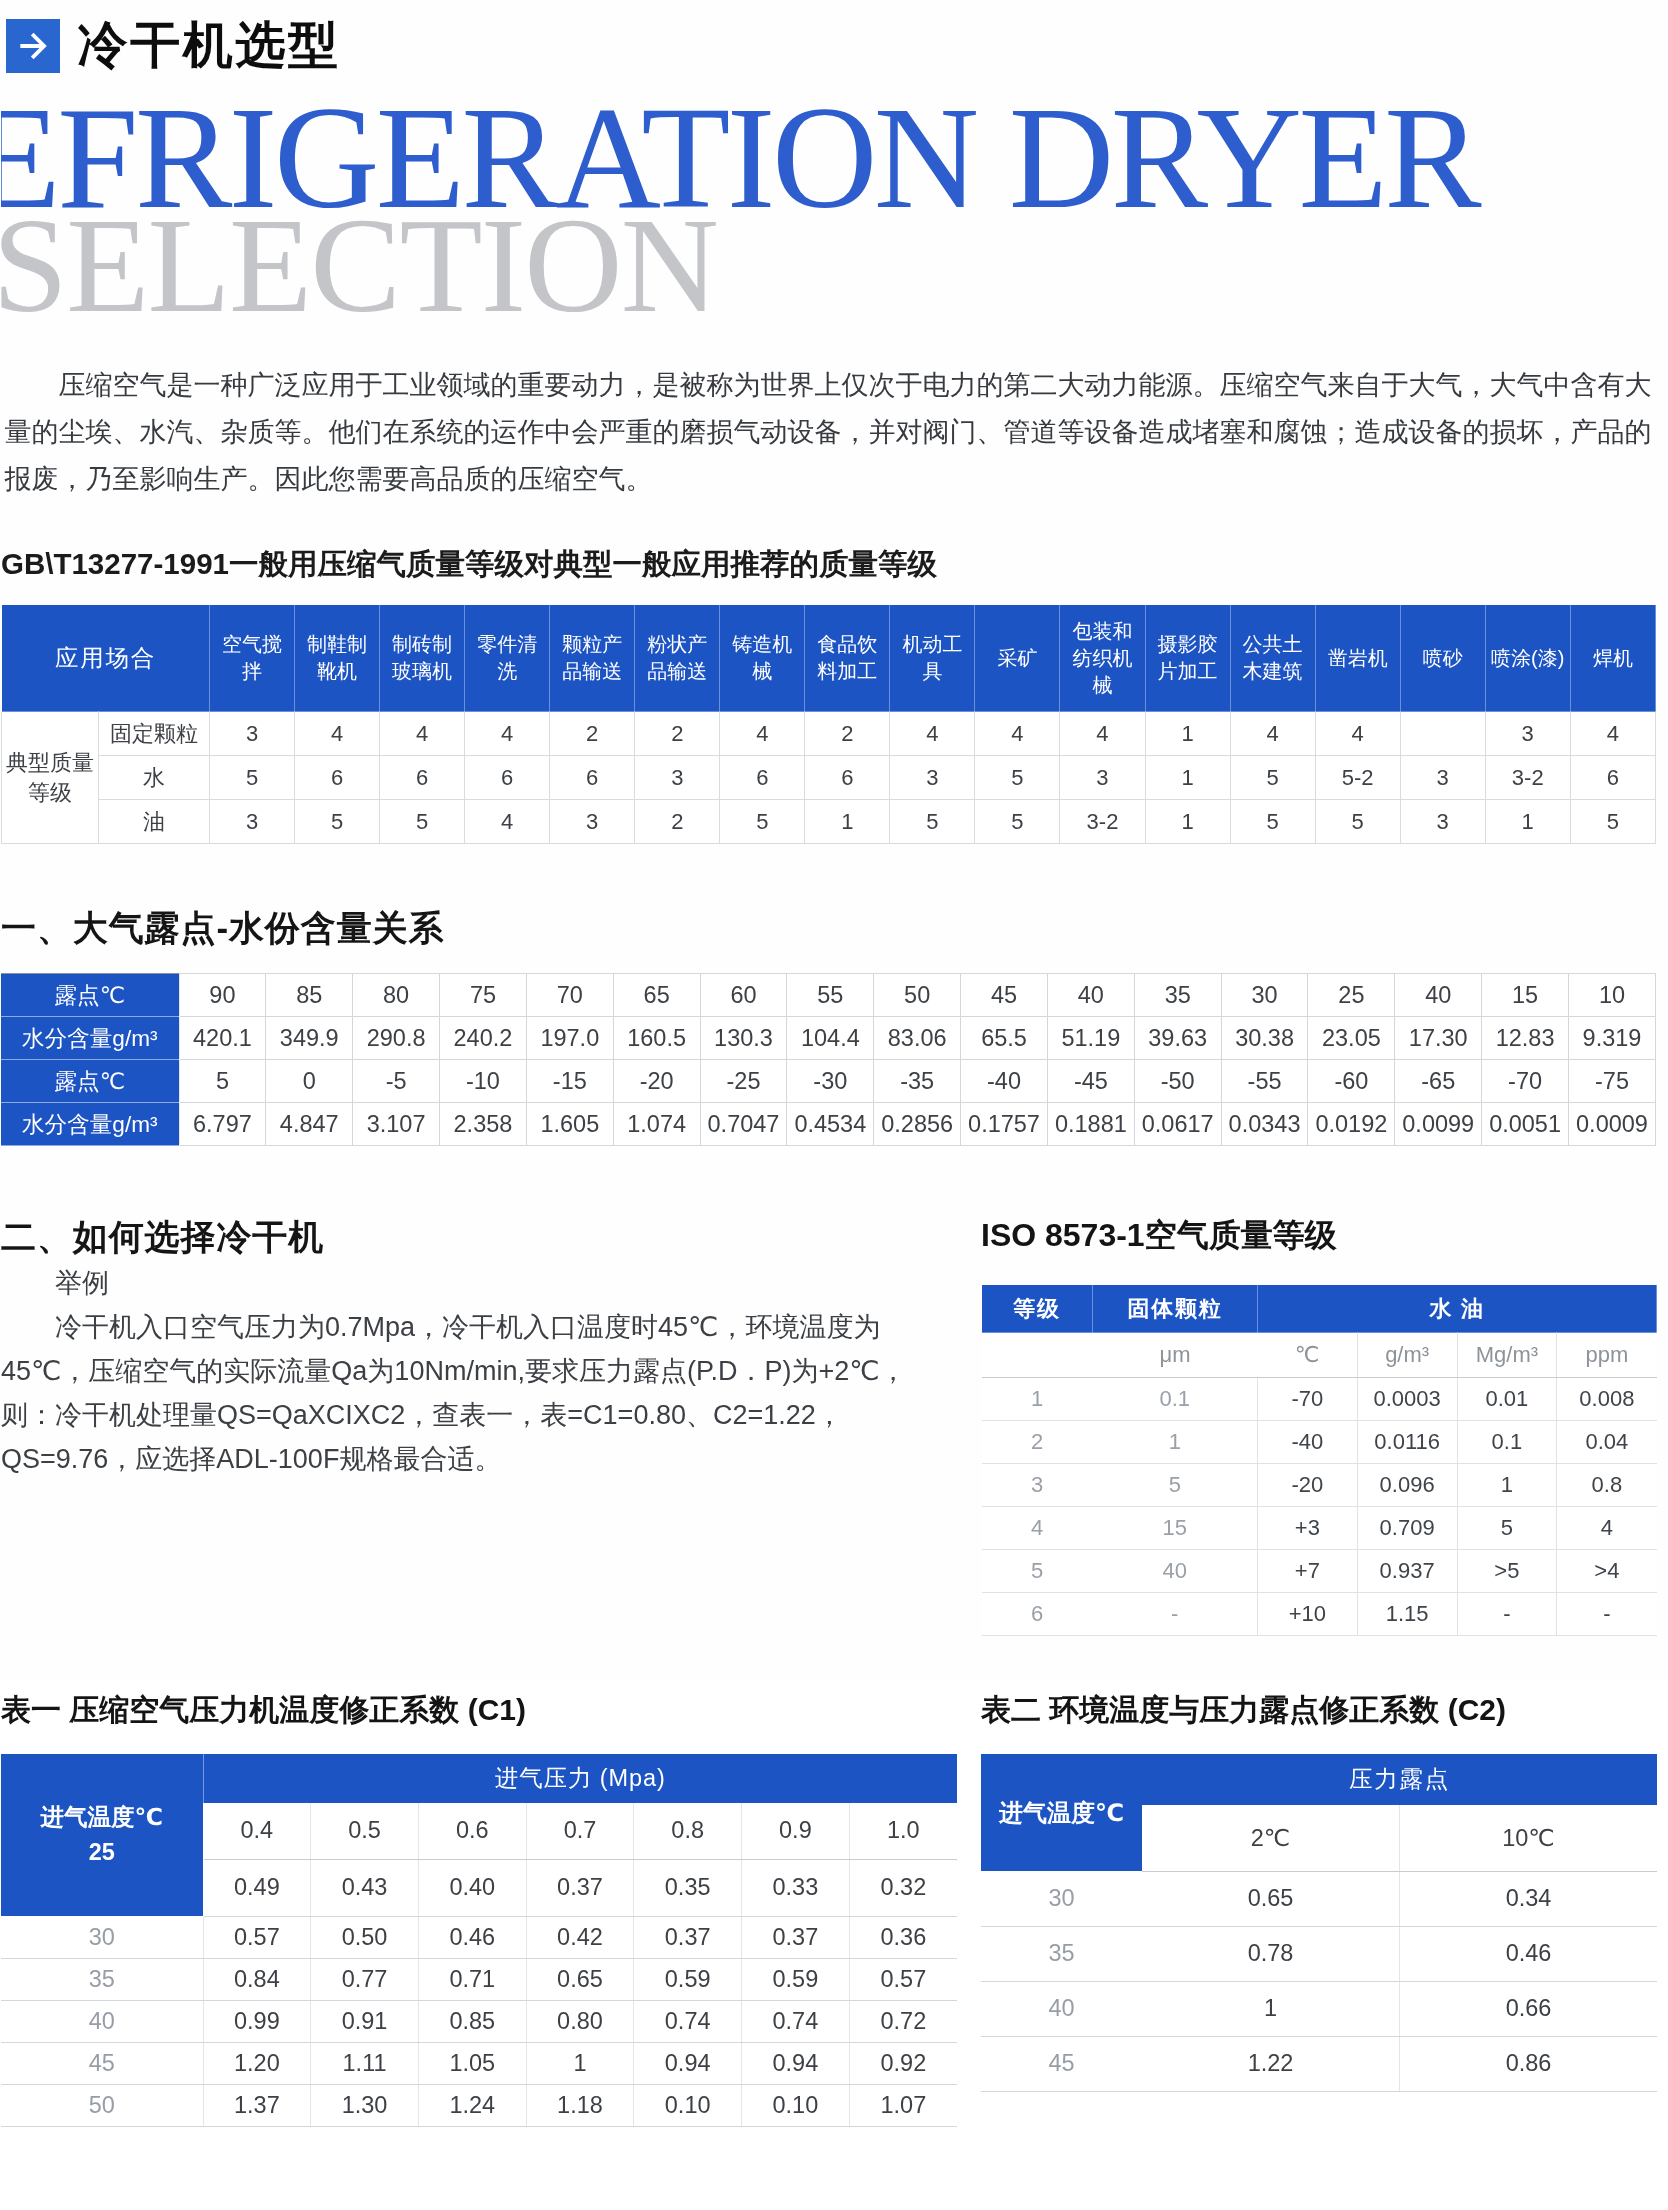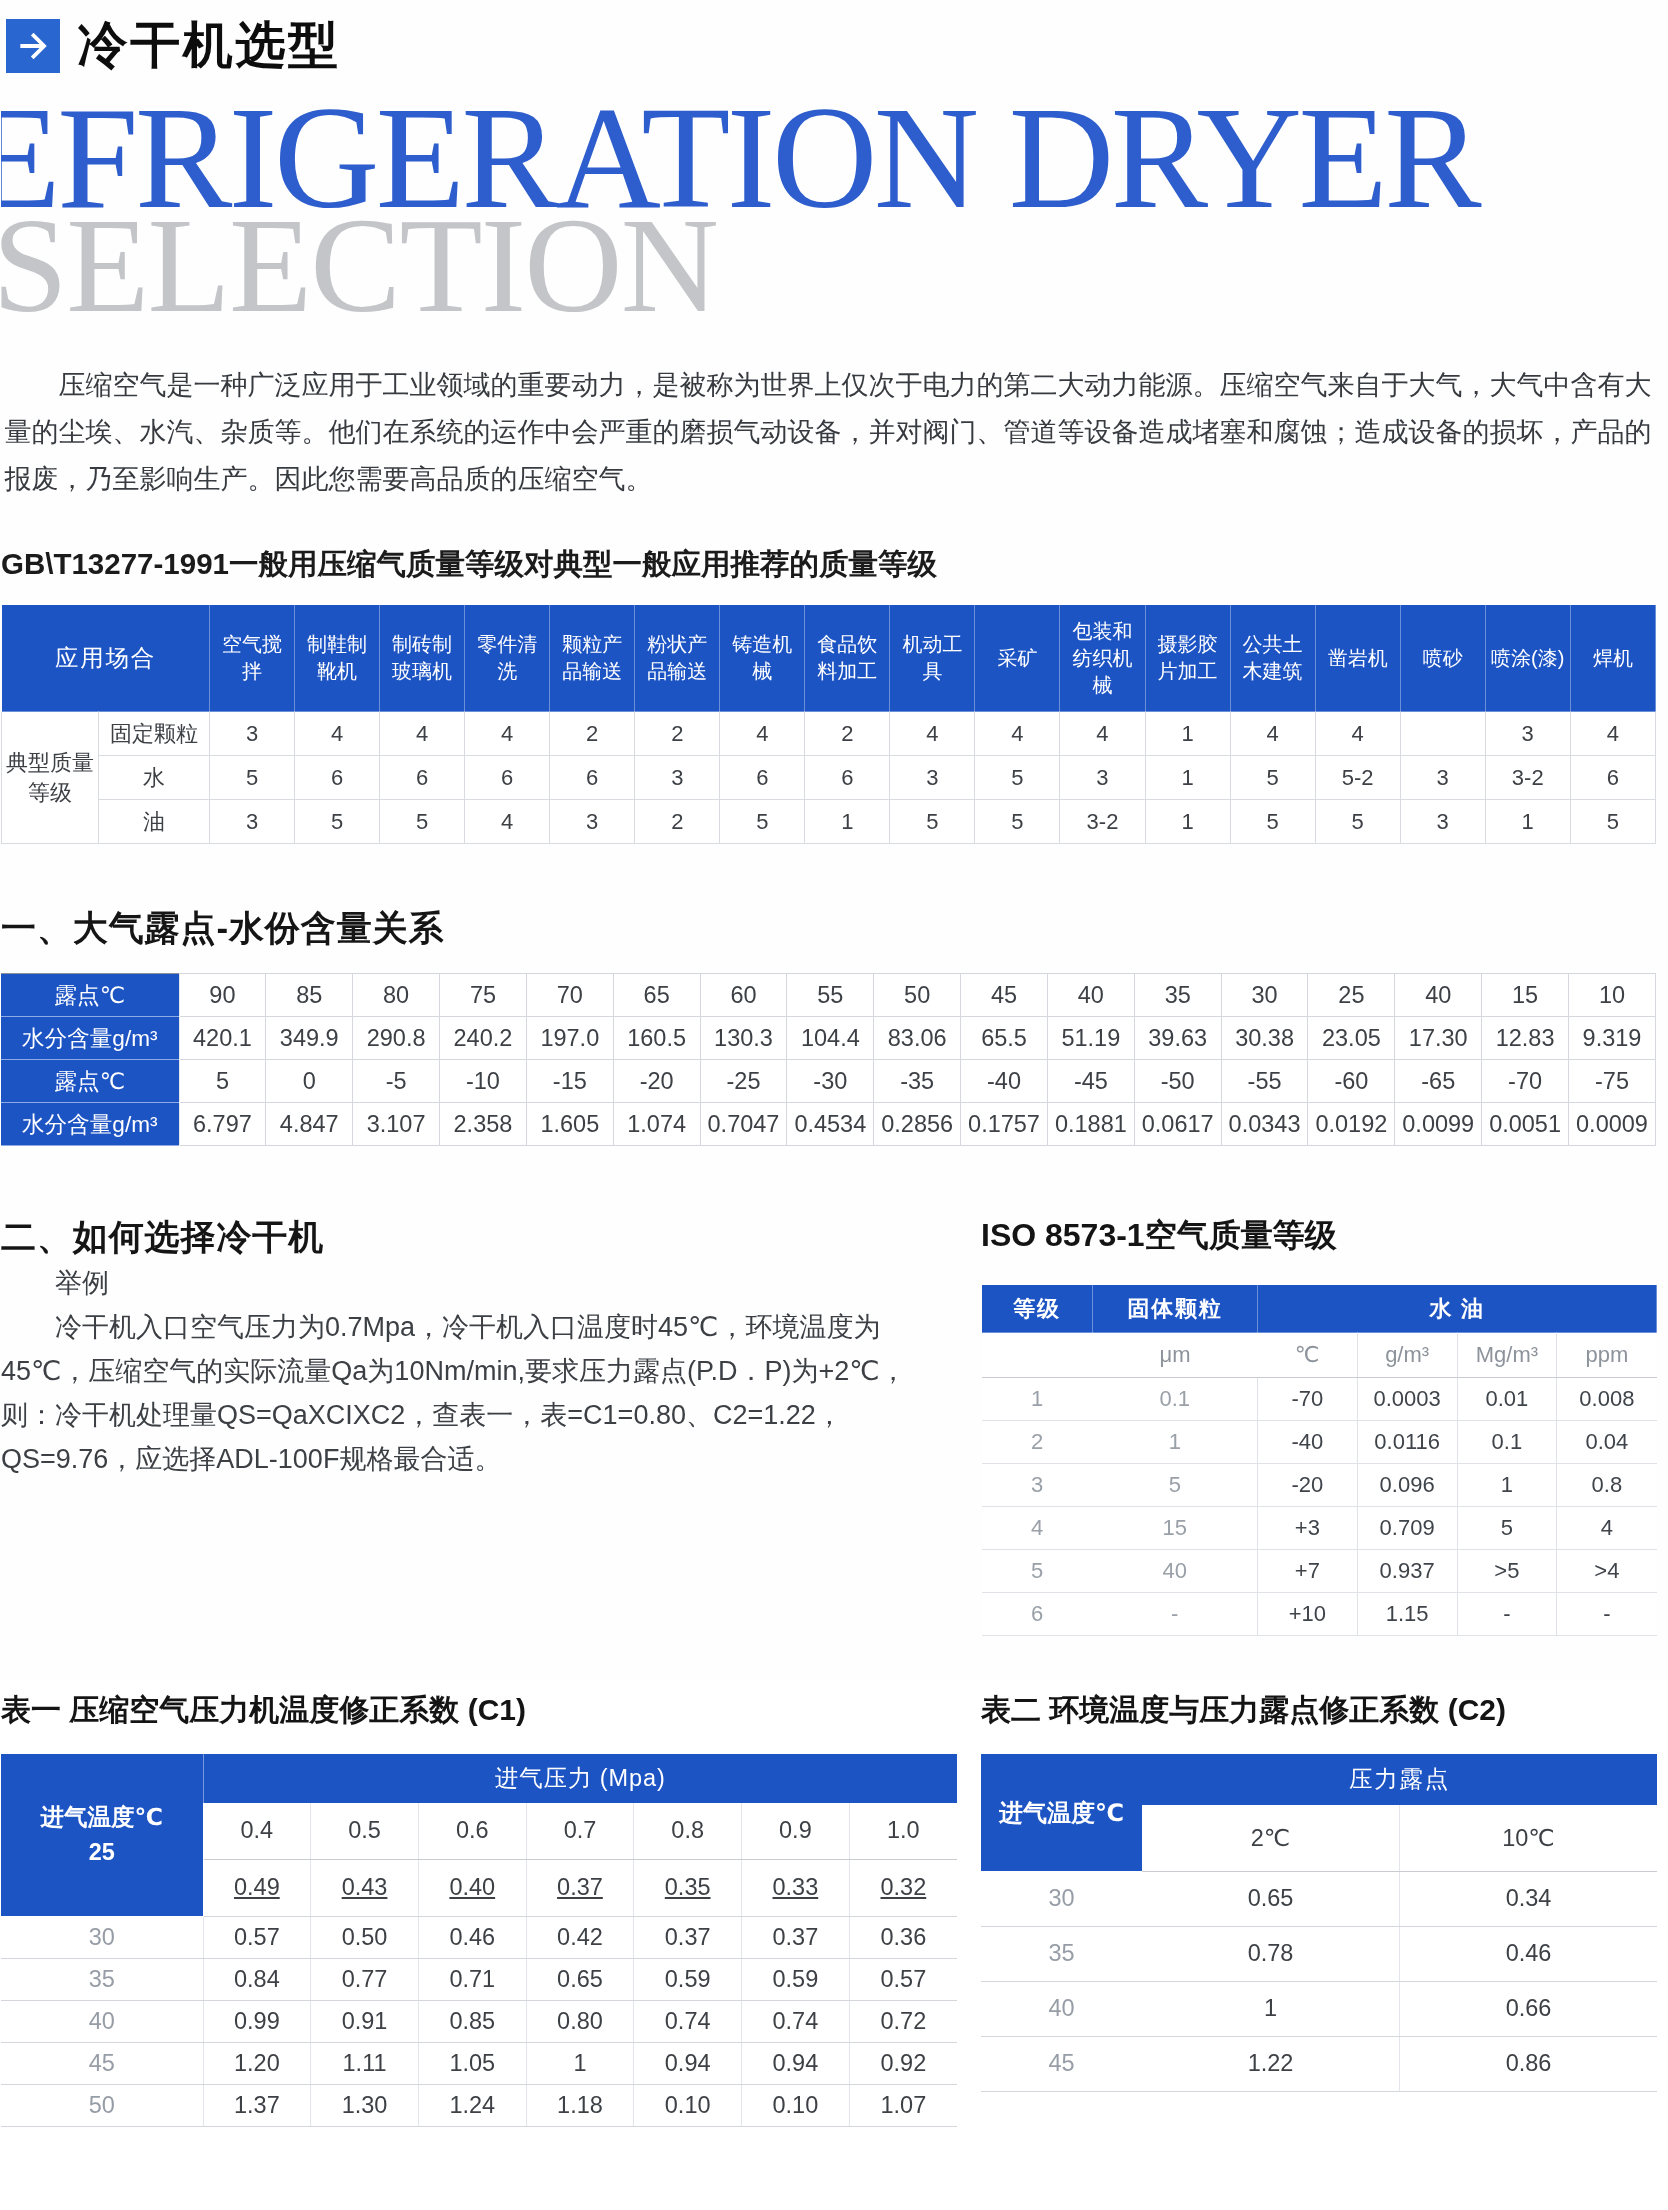--- a/index.html
+++ b/index.html
@@ -58,21 +58,21 @@
   .t-wrap2{width:676px;flex:0 0 auto;}
   .t-title{font-size:30px;font-weight:700;color:#141414;}
   .t1{width:956px;margin-top:22.6px;border-bottom:1.7px solid #70757b;}
   .t1 .corner{background:#1d54c4;color:#fff;font-size:23.5px;font-weight:600;text-align:center;border-right:0.9px solid rgba(255,255,255,.4);}
   .t1 .corner div{line-height:35px;}
   .t1 .head{background:#1d54c4;color:#fff;font-size:23.5px;font-weight:500;height:47px;text-align:center;letter-spacing:0.9px;}
   .t1 th,.t1 td{font-weight:400;background:#fff;}
   .t1 .press{height:54px;font-size:23.5px;color:#3d4146;text-align:center;border-bottom:0.9px solid #c8ccd1;border-left:0.9px solid #e2e5e9;}
   .t1 td{height:39px;font-size:23.5px;color:#3d4146;text-align:center;border-bottom:0.9px solid #d3d7db;border-left:0.9px solid #e2e5e9;}
   .t1 .rowlab{color:#979da6;border-left:none;background:#fff;font-size:23.5px;text-align:center;border-bottom:0.9px solid #d3d7db;}
-  .t1 .firstrow td{height:54px;text-decoration:underline;}
+  .t1 .firstrow td{height:54px;}
   .t1 .corner,.t2 .corner{vertical-align:middle;}
 
   .t2{width:676px;margin-top:22.6px;border-bottom:1.7px solid #70757b;}
   .t2 .corner{background:#1d54c4;color:#fff;font-size:24px;font-weight:600;text-align:center;}
   .t2 .head{background:#1d54c4;color:#fff;font-size:23.5px;font-weight:500;height:49px;text-align:center;letter-spacing:1.7px;}
   .t2 th,.t2 td{font-weight:400;background:#fff;}
   .t2 .press{height:64px;font-size:23.5px;color:#3d4146;text-align:center;border-bottom:0.9px solid #c8ccd1;}
   .t2 td{height:52px;font-size:23.5px;color:#3d4146;text-align:center;border-bottom:0.9px solid #d3d7db;}
   .t2 .rowlab{color:#979da6;font-size:23.5px;text-align:center;border-bottom:0.9px solid #d3d7db;background:#fff;}
   .t2 .vline{border-left:0.9px solid #e2e5e9;}

